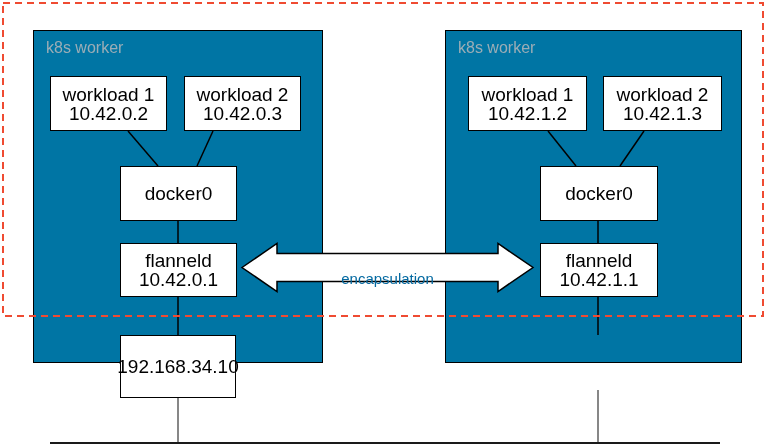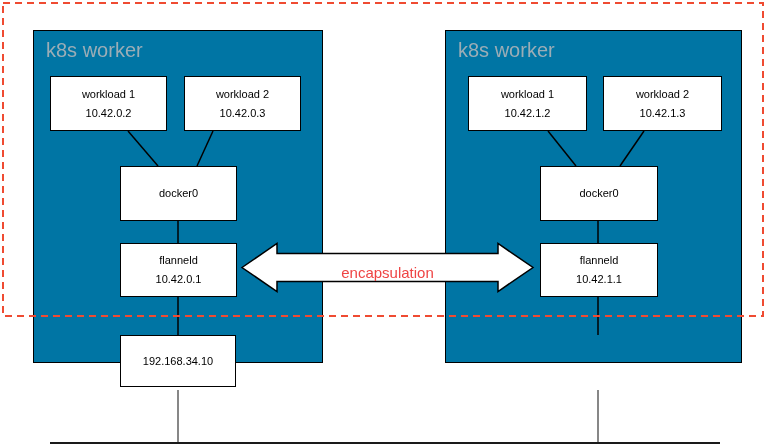--- a/index.html
+++ b/index.html
@@ -20,56 +20,56 @@
     position: absolute;
     background: var(--worker-bg);
     border: 1px solid #000000;
     box-sizing: border-box;
     z-index: 1;
   }
   .worker-title {
     position: absolute;
     left: 12px;
     top: 8px;
-    font-size: 20px;
+    font-size: 16px;
     color: var(--worker-title);
   }
   .lines {
     position: absolute;
     left: 0; top: 0;
     z-index: 2;
     pointer-events: none;
   }
   .node {
     position: absolute;
     background: #ffffff;
     border: 1px solid #000000;
     box-sizing: border-box;
     z-index: 3;
     display: flex;
     flex-direction: column;
     align-items: center;
     justify-content: center;
-    font-size: 11px;
+    font-size: 19px;
     line-height: 19px;
     color: #000000;
     text-align: center;
   }
   .encap-label {
     position: absolute;
     left: 277px;
-    top: 253px;
+    top: 259px;
     width: 221px;
     height: 38px;
     z-index: 4;
     display: flex;
     align-items: center;
     justify-content: center;
     font-size: 15px;
-    color: #ef4444;
+    color: #0369a1;
   }
   .overlay-svg {
     position: absolute;
     left: 0; top: 0;
     z-index: 5;
     pointer-events: none;
   }
   .overlay-rect {
     fill: none;
     stroke: var(--overlay-red);
@@ -134,21 +134,21 @@
     <span>workload 2</span>
     <span>10.42.0.3</span>
   </div>
   <div class="node" style="left:120px; top:166px; width:117px; height:55px;">
     <span>docker0</span>
   </div>
   <div class="node" style="left:120px; top:243px; width:117px; height:54px;">
     <span>flanneld</span>
     <span>10.42.0.1</span>
   </div>
-  <div class="node" style="left:120px; top:335px; width:116px; height:52px;">
+  <div class="node" style="left:120px; top:335px; width:116px; height:63px;">
     <span>192.168.34.10</span>
   </div>
 
   <div class="node" style="left:468px; top:76px; width:119px; height:55px;">
     <span>workload 1</span>
     <span>10.42.1.2</span>
   </div>
   <div class="node" style="left:603px; top:76px; width:119px; height:55px;">
     <span>workload 2</span>
     <span>10.42.1.3</span>

